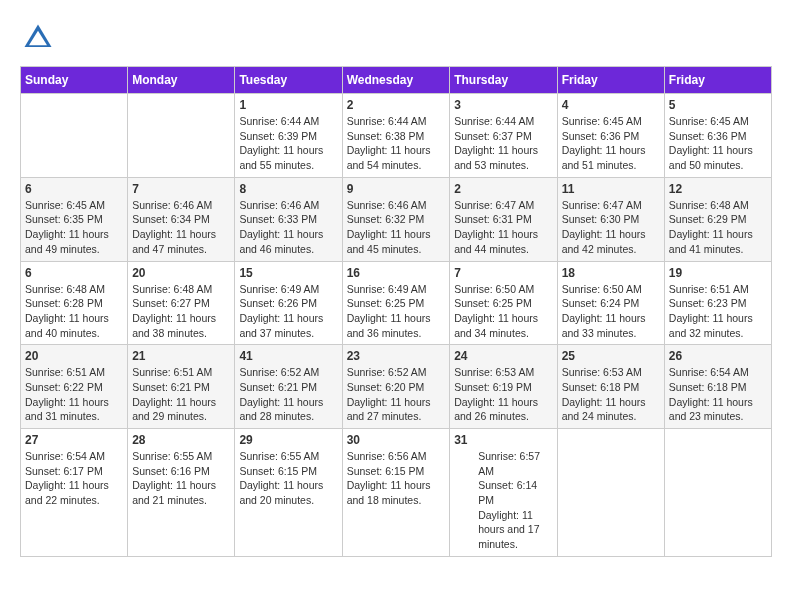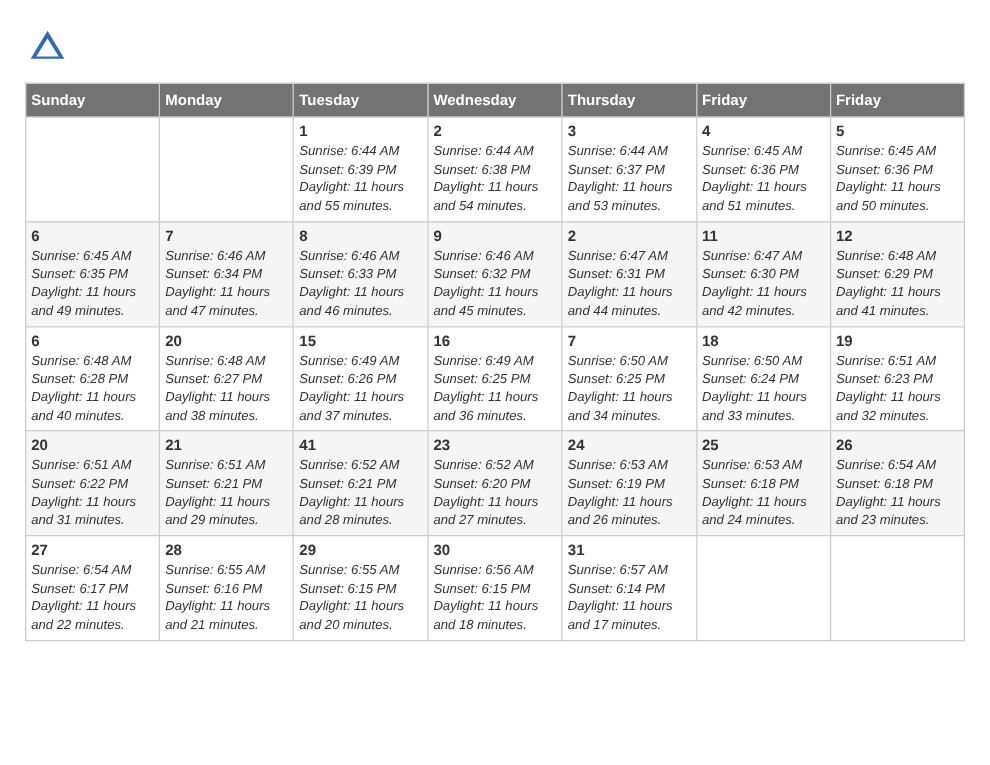--- a/index.html
+++ b/index.html
@@ -45,21 +45,21 @@
     .subtitle {
       font-size: 16px;
       color: #555;
     }
     table {
       width: 100%;
       border-collapse: collapse;
       font-size: 11px;
     }
     thead tr th {
-      background-color: #737373;
+      background-color: #6d28d9;
       color: #fff;
       padding: 6px 4px;
       text-align: left;
       font-size: 12px;
       font-weight: bold;
       border: 1px solid #ccc;
     }
     tbody tr td {
       border: 1px solid #ccc;
       padding: 4px;
@@ -75,21 +75,20 @@
       font-weight: bold;
       font-size: 12px;
       color: #333;
       display: block;
       margin-bottom: 2px;
     }
     .day-info {
       color: #333;
       font-size: 10.5px;
       line-height: 1.4;
-      font-style: italic;
     }
     .empty-cell {
       background: #fff !important;
     }
   </style>
 </head>
 <body>
 
 <div class="header">
   <div class="logo">
@@ -307,21 +306,21 @@
 Daylight: 11 hours and 20 minutes.</div>
         </td>
         <td>
           <span class="day-num">30</span>
           <div class="day-info" style="white-space: pre-line;">Sunrise: 6:56 AM
 Sunset: 6:15 PM
 Daylight: 11 hours and 18 minutes.</div>
         </td>
         <td>
           <span class="day-num">31</span>
-          <div class="day-info" style="white-space: pre-line;">Sunrise: 6:57 AM
+          <div class="day-info" style="white-space: pre-line; margin-left: 24px;">Sunrise: 6:57 AM
 Sunset: 6:14 PM
 Daylight: 11 hours and 17 minutes.</div>
         </td>
         <td class="empty-cell"></td>
         <td class="empty-cell"></td>
       </tr>
     </tbody>
 </table>
 
 </body></html>

